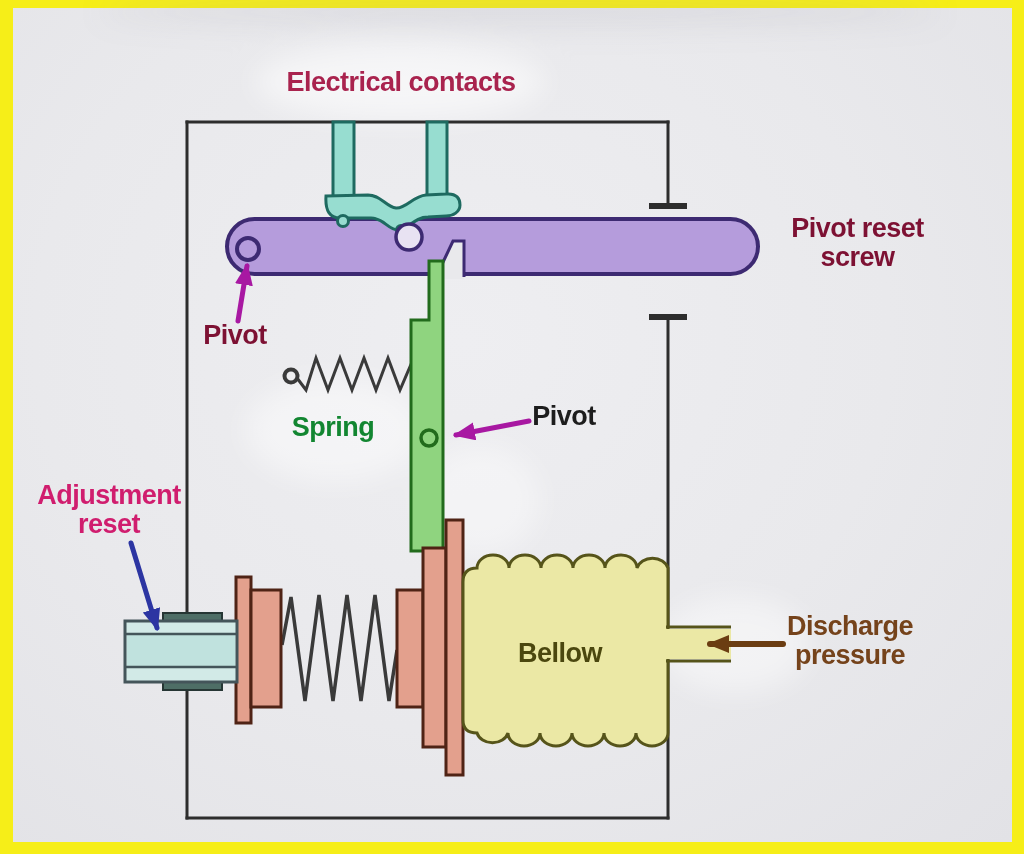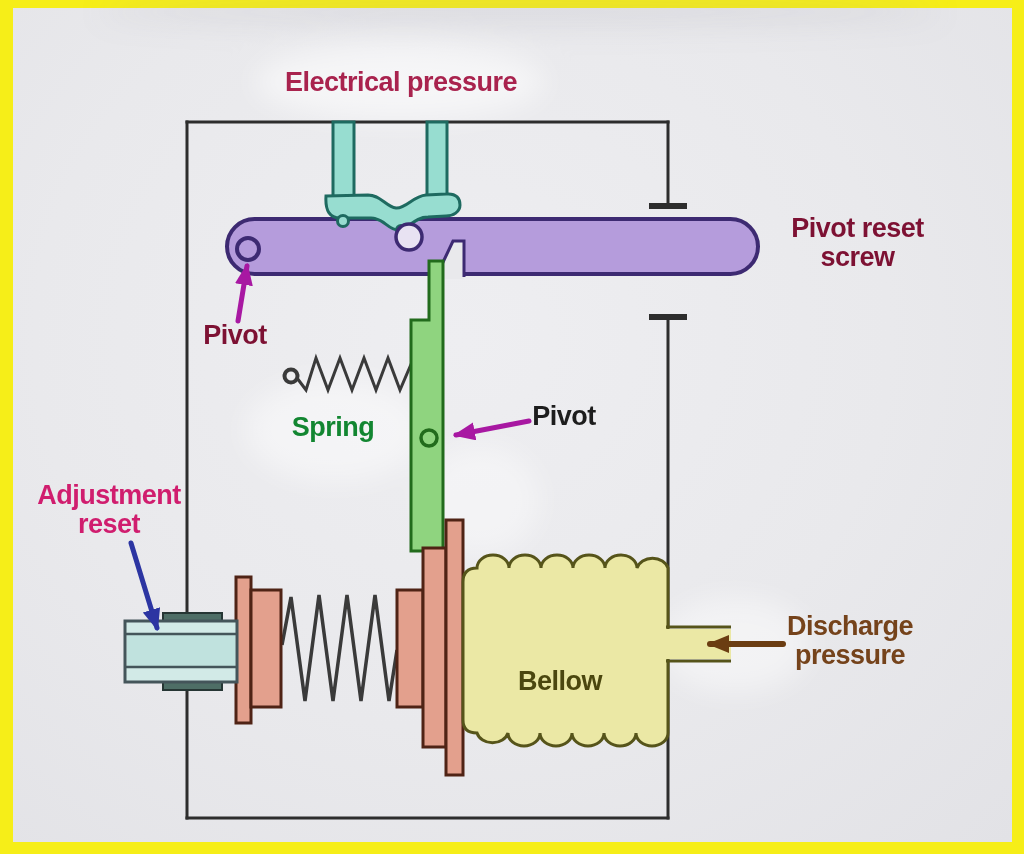--- a/index.html
+++ b/index.html
@@ -130,27 +130,27 @@
   <circle cx="409" cy="237" r="13" style="fill:#e8e2f2;stroke:var(--purple_stroke);stroke-width:3.5"></circle>
 
   <g style="fill:none;stroke-linecap:round">
     <line x1="238" y1="321" x2="247" y2="266" style="stroke:var(--arrow_magenta);stroke-width:5" marker-end="url(#headM)"></line>
     <line x1="529" y1="421" x2="456" y2="435" style="stroke:var(--arrow_magenta);stroke-width:5" marker-end="url(#headM)"></line>
     <line x1="131" y1="543" x2="157" y2="628" style="stroke:var(--arrow_blue);stroke-width:5" marker-end="url(#headB)"></line>
     <line x1="783" y1="644" x2="710" y2="644" style="stroke:var(--arrow_brown);stroke-width:6" marker-end="url(#headBr)"></line>
   </g>
 </svg>
 
-<div class="lbl" style="left:251px;top:68px;width:300px;color:var(--label_crimson)">Electrical pressure</div>
+<div class="lbl" style="left:251px;top:68px;width:300px;color:var(--label_crimson)">Electrical contacts</div>
 
 <div class="lbl" style="left:760px;top:214px;width:195px;color:var(--label_maroon)"><span>Pivot reset</span><br><span>screw</span></div>
 
 <div class="lbl" style="left:185px;top:321px;width:100px;color:var(--label_maroon)">Pivot</div>
 
 <div class="lbl" style="left:283px;top:413px;width:100px;color:var(--label_green)">Spring</div>
 
 <div class="lbl" style="left:514px;top:402px;width:100px;color:var(--label_black)">Pivot</div>
 
 <div class="lbl" style="left:24px;top:481px;width:170px;color:var(--label_pink)"><span>Adjustment</span><br><span>reset</span></div>
 
-<div class="lbl" style="left:490px;top:667px;width:140px;color:var(--label_olive)">Bellow</div>
+<div class="lbl" style="left:490px;top:639px;width:140px;color:var(--label_olive)">Bellow</div>
 
 <div class="lbl" style="left:770px;top:612px;width:160px;color:var(--label_brown)"><span>Discharge</span><br><span>pressure</span></div>
 
 </body></html>

